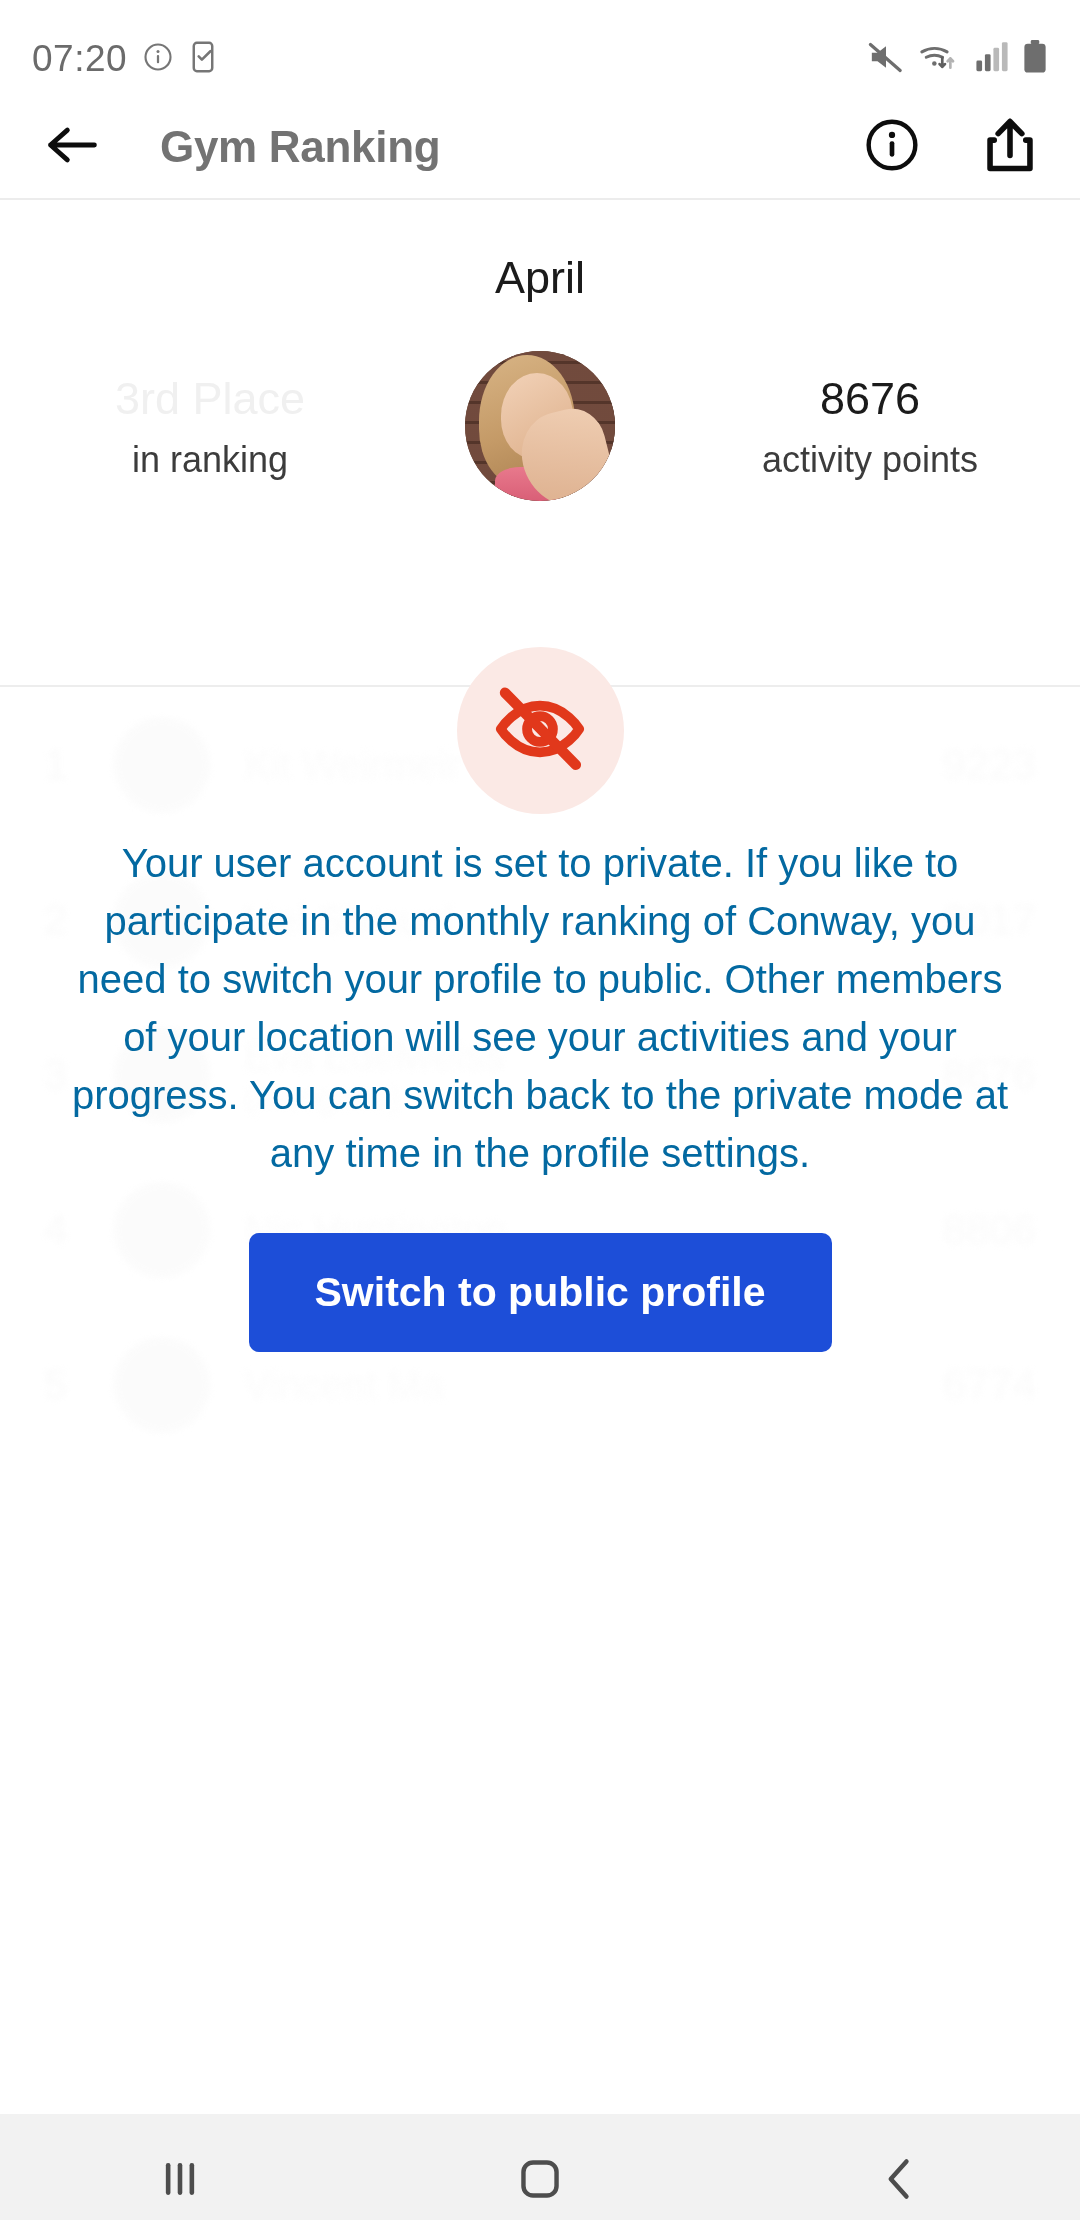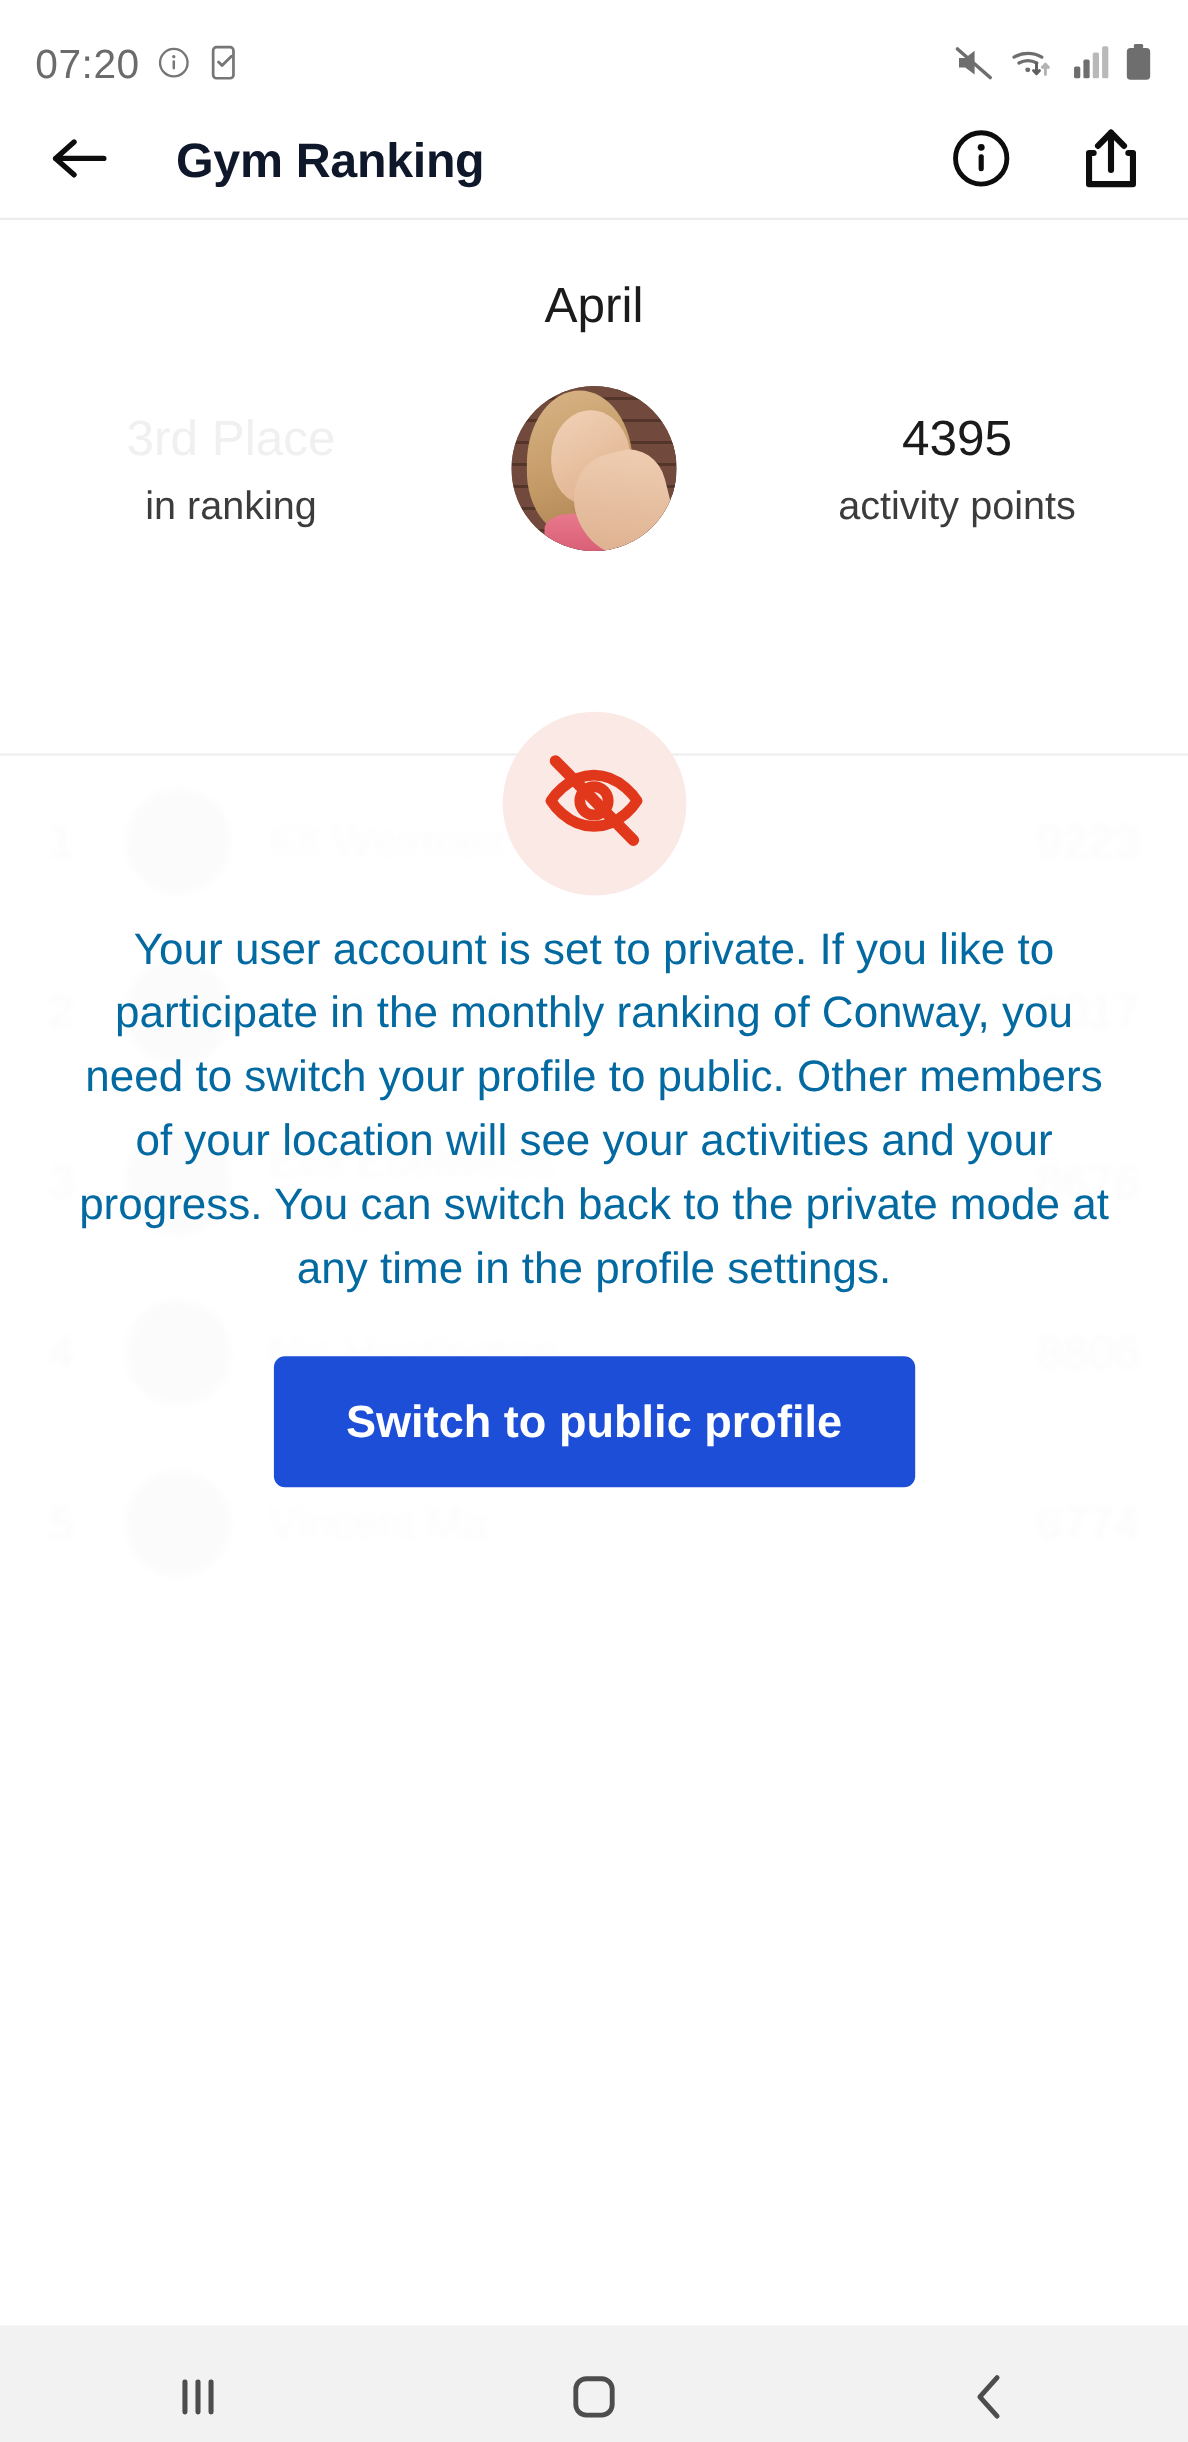--- a/index.html
+++ b/index.html
@@ -21,21 +21,21 @@
   .sb-clock{ font-size:37px; color:#6b6b6b; letter-spacing:.5px; font-family:"Liberation Sans",sans-serif; }
   .sb-right{ margin-left:auto; display:flex; align-items:center; gap:13px; }
   .sb-icon{ display:block; }
 
   
   .appbar{
     position:absolute; top:70px; left:0; width:1080px; height:105px;
     display:flex; align-items:center; padding:0 44px; background:#fff;
   }
   .appbar-title{
-    font-size:44px; font-weight:bold; color:#0f172a; margin-left:60px;
+    font-size:44px; font-weight:bold; color:#737373; margin-left:60px;
     letter-spacing:-0.3px;
   }
   .appbar-actions{ margin-left:auto; display:flex; align-items:center; gap:64px; }
   .divider-line{
     position:absolute; top:174px; left:0; width:1080px; height:2px;
     background:#ececec;
   }
 
   
   .headercard{
@@ -228,21 +228,21 @@
         <div class="stat-sub">in ranking</div>
       </div>
       <div class="avatar">
         <div class="brick"></div>
         <div class="hair"></div>
         <div class="face"></div>
         <div class="top"></div>
         <div class="arm"></div>
       </div>
       <div class="stat-col">
-        <div class="stat-big">4395</div>
+        <div class="stat-big">8676</div>
         <div class="stat-sub">activity points</div>
       </div>
     </div>
   </div>
 
   <div class="ranklist">
     <div class="rankrow">
       <span class="rank-num">1</span>
       <span class="rank-ava"></span>
       <span>

